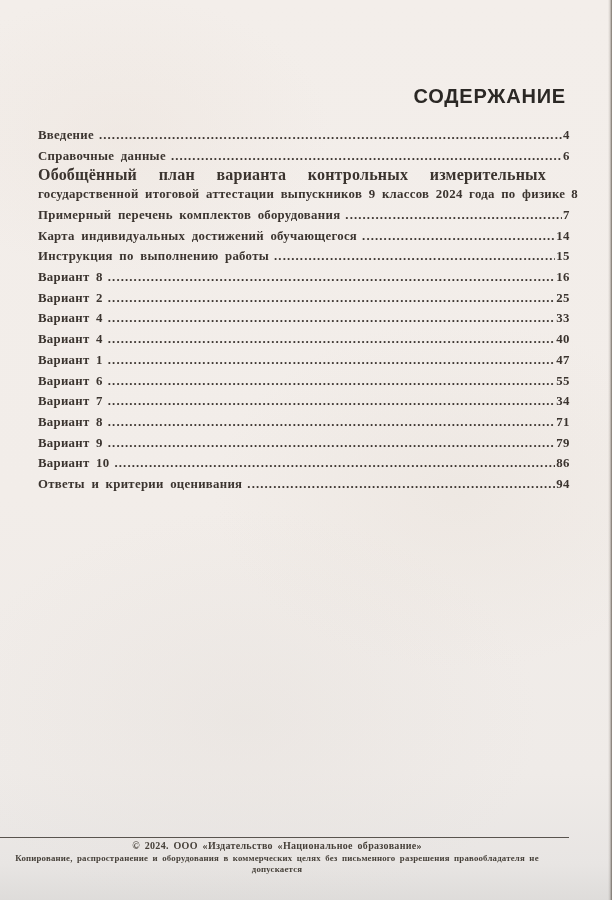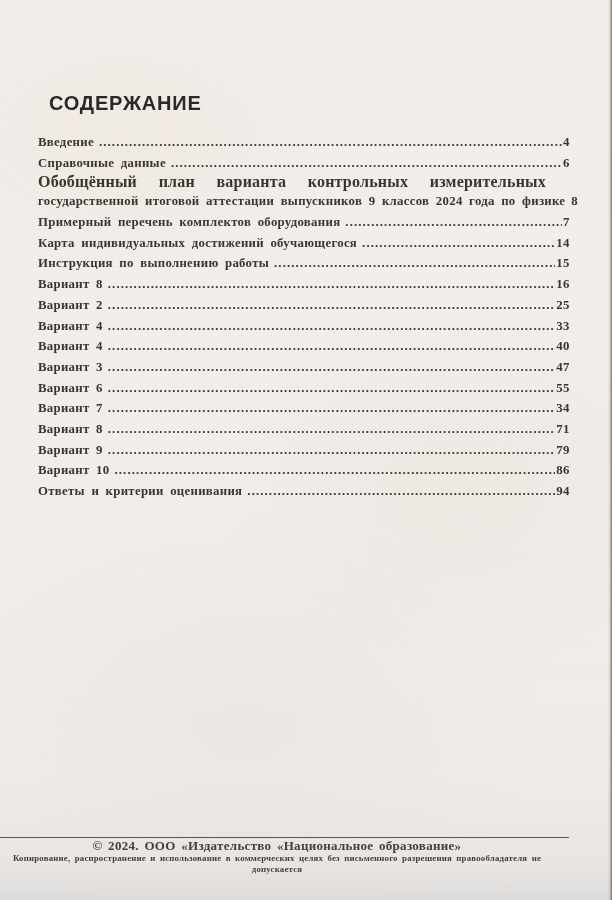--- a/index.html
+++ b/index.html
@@ -14,36 +14,36 @@
     background:
       radial-gradient(ellipse 300px 200px at 20% 15%, rgba(234,224,216,0.35), rgba(234,224,216,0) 70%),
       radial-gradient(ellipse 350px 250px at 75% 55%, rgba(228,220,212,0.30), rgba(228,220,212,0) 70%),
       radial-gradient(ellipse 420px 300px at 40% 80%, rgba(226,220,215,0.30), rgba(226,220,215,0) 70%),
       linear-gradient(180deg, #f3eeea 0%, #f2ede9 55%, #efebe8 86%, #e8e5e3 96%, #dedcda 100%);
   }
 
   .content { position: absolute; left: 38px; width: 532px; top: 0; }
 
   .title {
-    margin: 11px;
+    margin: 4px;
     padding-top: 81px;
-    text-align: left;
+    text-align: right;
     font-family: "Liberation Sans", sans-serif;
     font-weight: 700;
     font-size: 20px;
     line-height: 22px;
     letter-spacing: 0.8px;
     color: #2b2825;
   }
 
   .toc { margin-top: 18px; font-size: 12.8px; font-weight: 600; }
 
   .toc-row {
     display: flex;
-    align-items: center;
+    align-items: flex-end;
     height: 20.7px;
     line-height: 20.7px;
     white-space: nowrap;
   }
   .lab { letter-spacing: 0.3px; word-spacing: 3px; }
   .leader { flex: 1; overflow: hidden; margin-left: 5px; margin-right: 1px; }
   .leader::after {
     letter-spacing: 1.1px;
     content: "..............................................................................................................................................................................................................................";
   }
@@ -71,21 +71,21 @@
   }
   .footer {
     position: absolute;
     top: 840px;
     left: 2px;
     width: 550px;
     text-align: center;
     color: #464039;
     font-weight: 700;
   }
-  .footer-copyright { font-size: 13px; line-height: 12.5px; letter-spacing: 0.3px; word-spacing: 2px; }
+  .footer-copyright { font-size: 10px; line-height: 12.5px; letter-spacing: 0.3px; word-spacing: 2px; }
   .footer-notice   { font-size: 8.8px; line-height: 11.5px; letter-spacing: 0.2px; word-spacing: 2px; }
 
   .right-edge {
     position: absolute;
     top: 0; right: 0;
     width: 4px; height: 100%;
     background: linear-gradient(90deg,
       rgba(110,100,92,0) 0%,
       rgba(110,100,92,0.18) 45%,
       rgba(95,87,78,0.55) 80%,
@@ -145,21 +145,21 @@
           <span class="lab">Вариант 4</span>
           <span class="leader"></span>
           <span class="pageno">33</span>
         </div>
         <div class="toc-row">
           <span class="lab">Вариант 4</span>
           <span class="leader"></span>
           <span class="pageno">40</span>
         </div>
         <div class="toc-row">
-          <span class="lab">Вариант 3</span>
+          <span class="lab">Вариант 1</span>
           <span class="leader"></span>
           <span class="pageno">47</span>
         </div>
         <div class="toc-row">
           <span class="lab">Вариант 6</span>
           <span class="leader"></span>
           <span class="pageno">55</span>
         </div>
         <div class="toc-row">
           <span class="lab">Вариант 7</span>
@@ -186,18 +186,18 @@
           <span class="leader"></span>
           <span class="pageno">94</span>
         </div>
       </div>
   </div>
 
   <div class="footer-rule"></div>
 
   <div class="footer">
     <div class="footer-copyright">© 2024. ООО «Издательство «Национальное образование»</div>
-    <div class="footer-notice">Копирование, распространение и использование в коммерческих целях без письменного разрешения правообладателя не допускается</div>
+    <div class="footer-notice">Копирование, распространение и оборудования в коммерческих целях без письменного разрешения правообладателя не допускается</div>
   </div>
 
   <div class="right-edge"></div>
 
 </div>
 
 </body></html>

